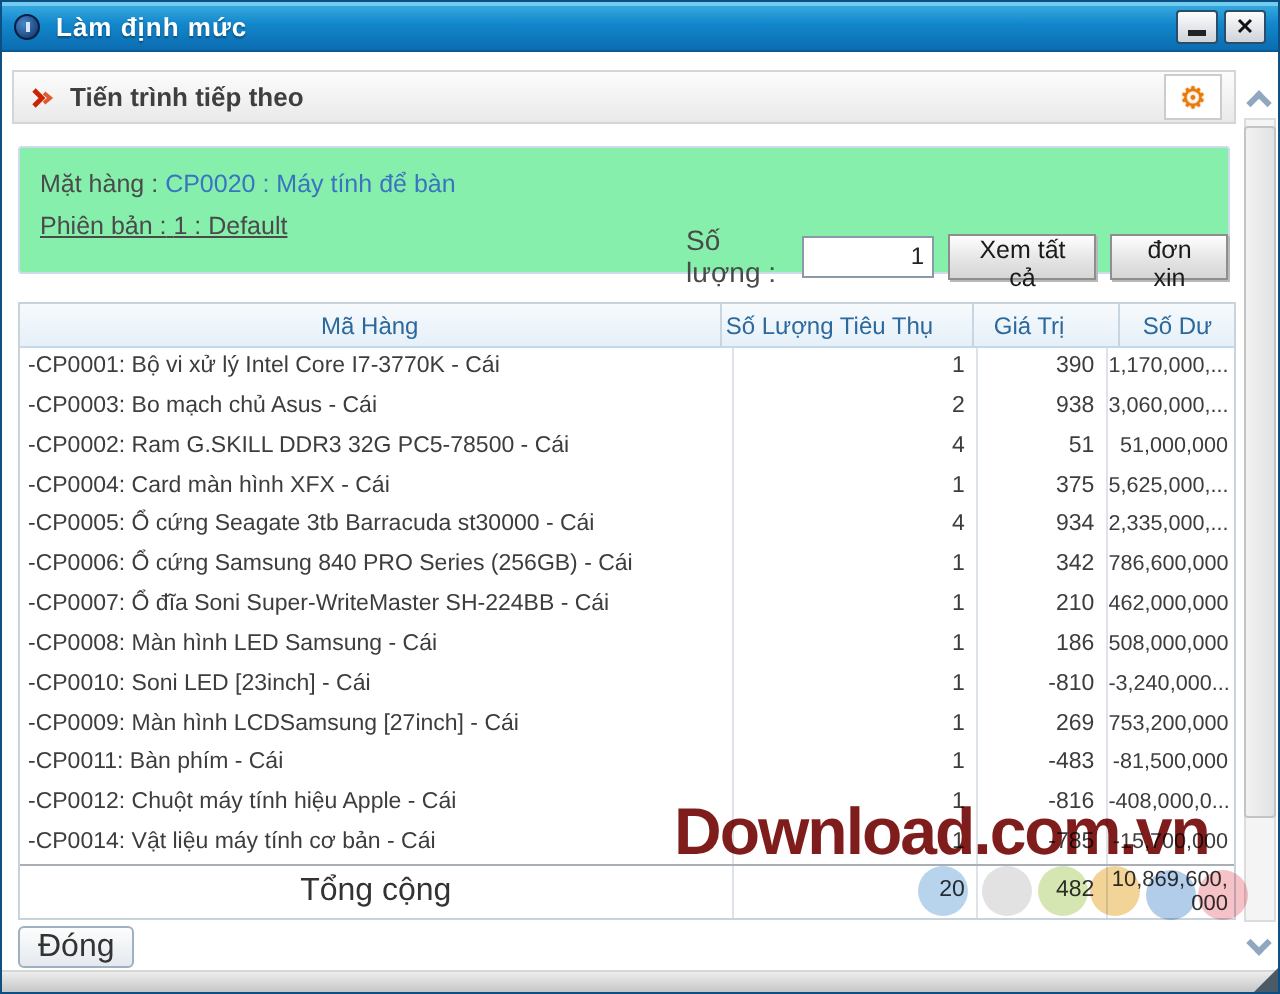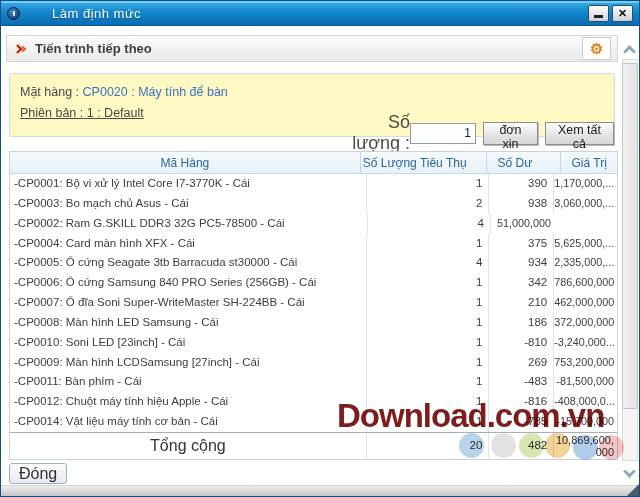--- a/index.html
+++ b/index.html
@@ -6,43 +6,43 @@
   *{box-sizing:border-box;font-family:"Liberation Sans",sans-serif;}
   #win{position:relative;width:640px;height:497px;background:#fff;border:1px solid #0d4f82;overflow:hidden;}
 
   
   .titlebar{position:absolute;left:0;top:0;width:100%;height:25px;
     background:linear-gradient(#3fb0e4,#1287cb 45%,#0c6cb1);
     border-bottom:1px solid #0a5a94;display:flex;align-items:center;padding:0 6px;}
   .titlebar .hl{position:absolute;left:0;top:0;width:100%;height:2px;background:#72ccf0;}
   .clock-ic{width:13px;height:13px;border-radius:50%;background:radial-gradient(circle at 35% 35%,#4a86c8,#0a2f60);border:1px solid #061f40;margin-right:8px;position:relative;}
   .clock-ic:after{content:"";position:absolute;left:5px;top:3px;width:2px;height:5px;background:#cfe6ff;}
-  .title-text{color:#fff;font-size:13px;font-weight:normal;letter-spacing:.5px;text-shadow:0 1px 1px rgba(0,0,0,.35);margin-left:24px;}
+  .title-text{color:#fff;font-size:13px;font-weight:bold;letter-spacing:.5px;text-shadow:0 1px 1px rgba(0,0,0,.35);}
   .winbtns{margin-left:auto;display:flex;gap:3px;}
   .winbtn{width:21px;height:17px;border:1px solid #2c4d68;border-radius:2px;
     background:linear-gradient(#fdfdfd,#cdd3da);display:flex;align-items:center;justify-content:center;
     font-size:11px;font-weight:bold;color:#111;cursor:default;}
   .winbtn .minbar{width:9px;height:3px;background:#222;margin-top:7px;}
 
   
   .panelhdr{position:absolute;left:5px;top:34px;width:612px;height:27px;
     background:linear-gradient(#fcfcfc,#e9e9e9);border:1px solid #d5d5d5;
     display:flex;align-items:center;padding:0 8px;}
   .panelhdr .ptitle{font-size:13px;font-weight:bold;color:#3f3f3f;margin-left:7px;}
   .gearbtn{position:absolute;right:6px;top:1px;width:29px;height:23px;background:#fff;border:1px solid #ccc;
     display:flex;align-items:center;justify-content:center;color:#e8790a;font-size:15px;text-shadow:0 0 1px #e8790a;cursor:pointer;}
 
   
-  .infopanel{position:absolute;left:8px;top:72px;width:606px;height:64px;background:#fef9c3;
+  .infopanel{position:absolute;left:8px;top:72px;width:606px;height:64px;background:#86efac;
     border:1px solid #ccdcea;border-radius:2px;font-size:12.5px;color:#4a4a4a;}
   .info-line1{position:absolute;left:10px;top:11px;}
   .info-line2{position:absolute;left:10px;top:32px;text-decoration:underline;}
   .bluelink{color:#3a74c0;}
   .qty-group{position:absolute;left:333px;top:38px;display:flex;align-items:center;}
-  .qty-label{font-size:18px;color:#4a4a4a;margin-right:0;text-align:right;}
+  .qty-label{font-size:14px;color:#4a4a4a;margin-right:0;}
   .qty-input{width:66px;height:21px;border:1px solid #8a9aa8;background:#fff;font-size:12px;
     text-align:right;padding:0 4px;color:#222;}
   .btn3d{height:23px;margin-left:7px;padding:0 10px;font-size:12.5px;color:#1a1a1a;
     background:linear-gradient(#fefefe,#e3e3e3 60%,#d6d6d6);border:1px solid #8e8e8e;
     box-shadow:1px 1px 0 #b9b9b9;cursor:pointer;}
 
   
   .tbl{position:absolute;left:8px;top:150px;width:609px;border:1px solid #c9d3dc;background:#fff;}
   .thead{display:flex;height:22px;background:linear-gradient(#f6fafd,#e6f0f8);
     border-bottom:1px solid #c5d9ea;color:#2b689c;font-size:12px;}
@@ -126,48 +126,49 @@
       <span>Mặt hàng :</span>
       <span class="bluelink">CP0020 : Máy tính để bàn</span>
     </div>
     <div class="info-line2">
       <span>Phiên bản :</span>
       <span>1 : Default</span>
     </div>
     <div class="qty-group">
       <span class="qty-label">Số lượng :</span>
       <input class="qty-input" value="1" style="">
+      <button class="btn3d">Xem tất cả</button>
       <button class="btn3d">đơn xin</button>
-      <button class="btn3d">Xem tất cả</button>
     </div>
   </div>
 
   <div class="tbl">
     <div class="thead">
       <div class="c c1">Mã Hàng</div>
       <div class="c c2">Số Lượng Tiêu Thụ</div>
+      <div class="c c4">Giá Trị</div>
       <div class="c c3">Số Dư</div>
-      <div class="c c4">Giá Trị</div>
     </div>
     <div class="tbody">
         <div class="trow">
     <div class="c1">-CP0001: Bộ vi xử lý Intel Core I7-3770K - Cái</div>
     <div class="c2">1</div>
     <div class="c3">390</div>
     <div class="c4">1,170,000,...</div>
   </div>
         <div class="trow">
     <div class="c1">-CP0003: Bo mạch chủ Asus - Cái</div>
     <div class="c2">2</div>
     <div class="c3">938</div>
     <div class="c4">3,060,000,...</div>
   </div>
         <div class="trow">
     <div class="c1">-CP0002: Ram G.SKILL DDR3 32G PC5-78500 - Cái</div>
     <div class="c2">4</div>
+    <div class="c3">51</div>
     <div class="c4">51,000,000</div>
   </div>
         <div class="trow">
     <div class="c1">-CP0004: Card màn hình XFX - Cái</div>
     <div class="c2">1</div>
     <div class="c3">375</div>
     <div class="c4">5,625,000,...</div>
   </div>
         <div class="trow">
     <div class="c1">-CP0005: Ổ cứng Seagate 3tb Barracuda st30000 - Cái</div>
@@ -184,21 +185,21 @@
         <div class="trow">
     <div class="c1">-CP0007: Ổ đĩa Soni Super-WriteMaster SH-224BB - Cái</div>
     <div class="c2">1</div>
     <div class="c3">210</div>
     <div class="c4">462,000,000</div>
   </div>
         <div class="trow">
     <div class="c1">-CP0008: Màn hình LED Samsung - Cái</div>
     <div class="c2">1</div>
     <div class="c3">186</div>
-    <div class="c4">372,000,000</div>
+    <div class="c4">508,000,000</div>
   </div>
         <div class="trow">
     <div class="c1">-CP0010: Soni LED [23inch] - Cái</div>
     <div class="c2">1</div>
     <div class="c3">-810</div>
     <div class="c4">-3,240,000...</div>
   </div>
         <div class="trow">
     <div class="c1">-CP0009: Màn hình LCDSamsung [27inch] - Cái</div>
     <div class="c2">1</div>

